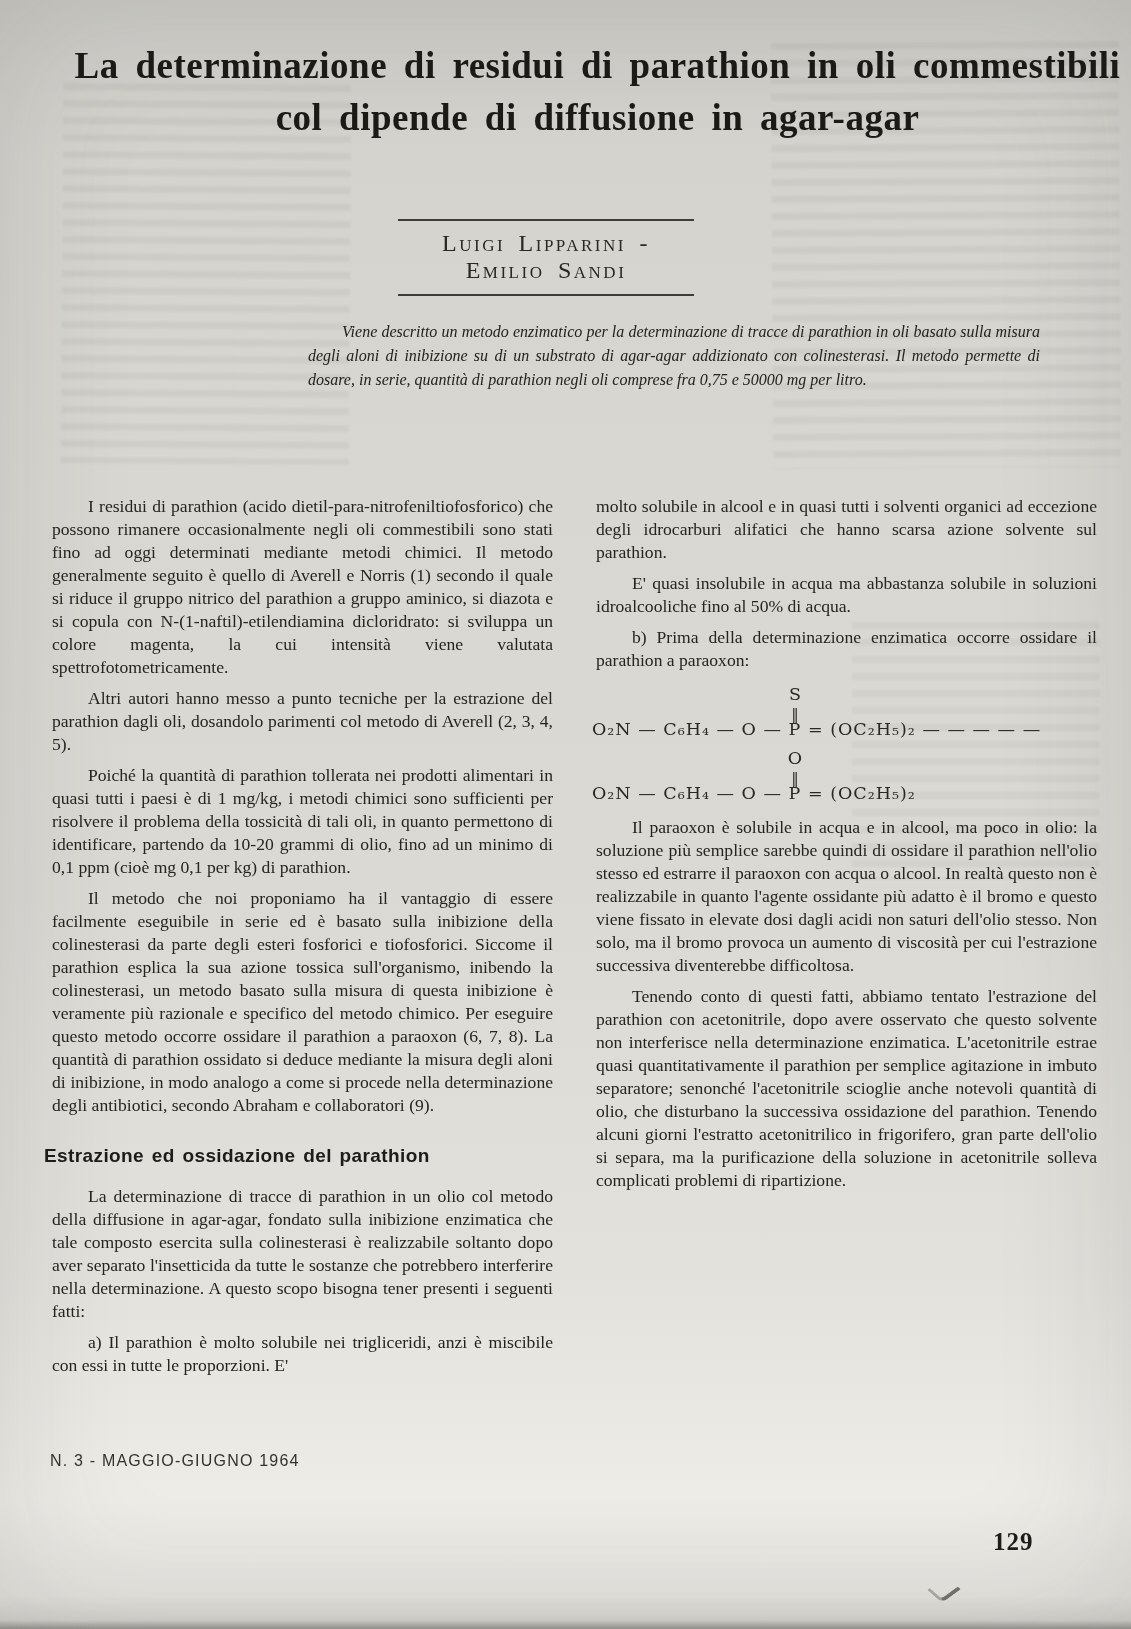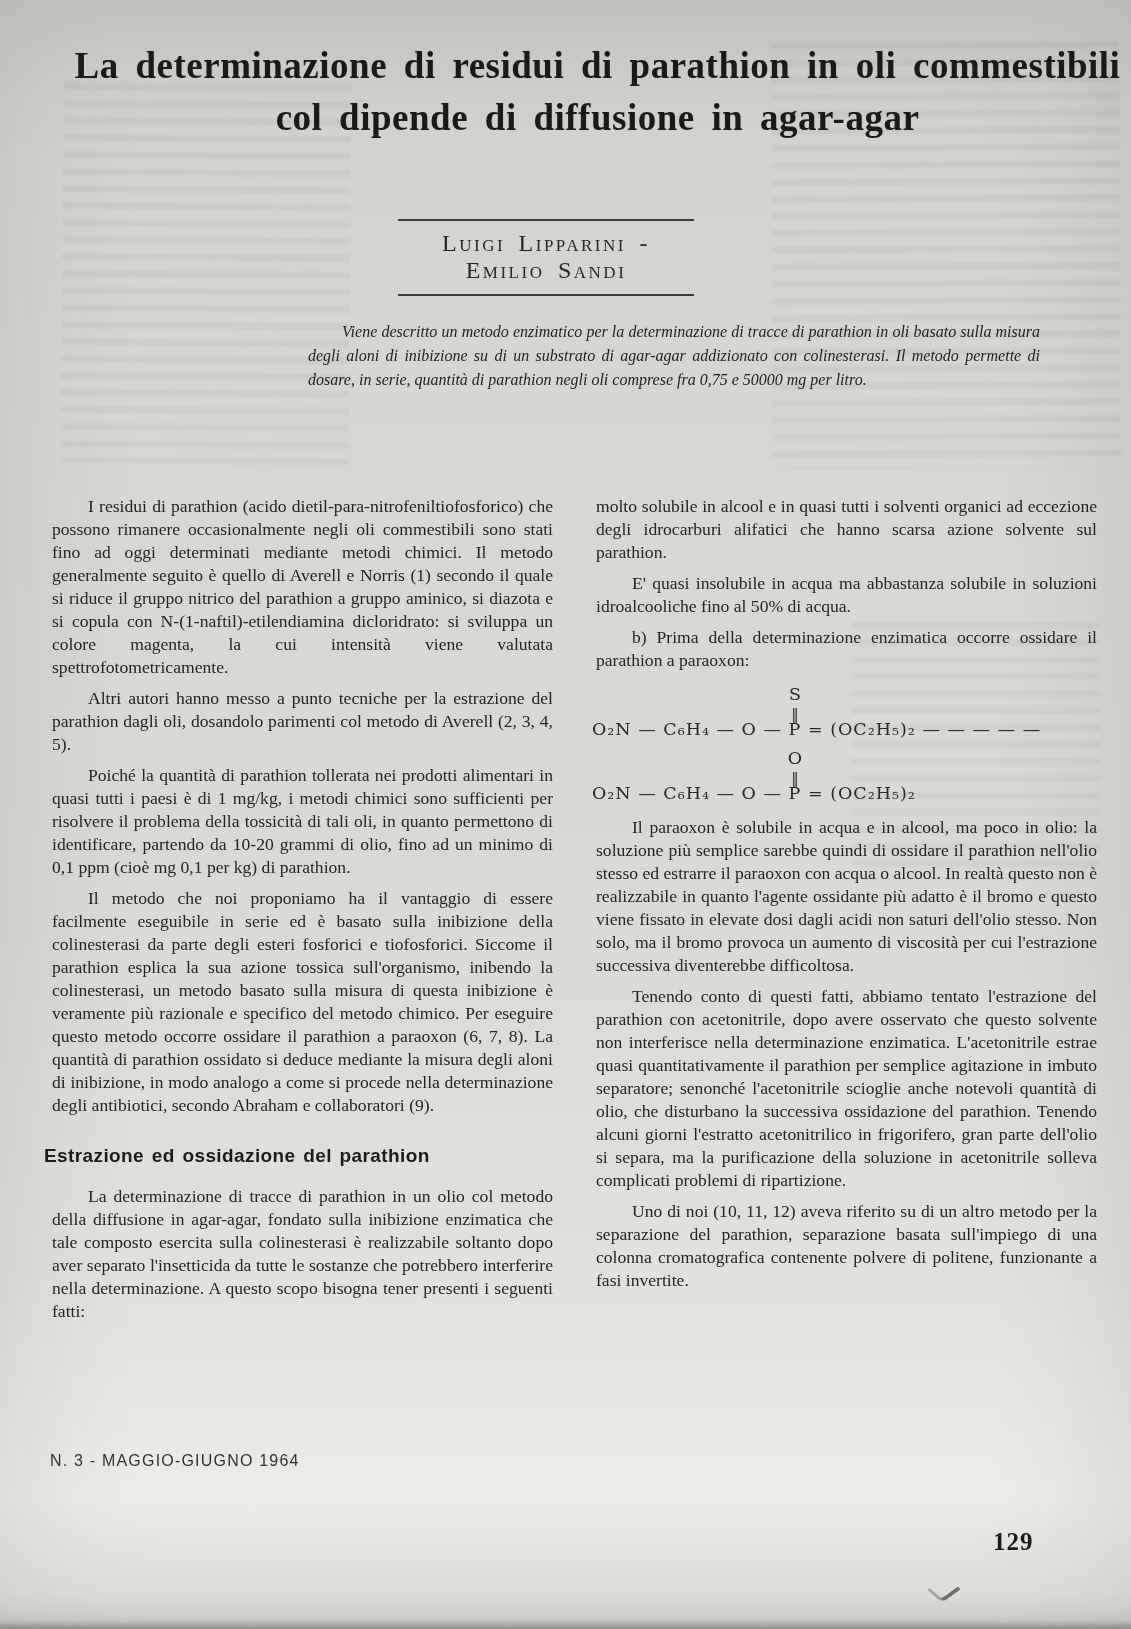--- a/index.html
+++ b/index.html
@@ -131,33 +131,33 @@
 
   <p class="abstract">Viene descritto un metodo enzimatico per la determinazione di tracce di parathion in oli basato sulla misura degli aloni di inibizione su di un substrato di agar-agar addizionato con colinesterasi. Il metodo permette di dosare, in serie, quantità di parathion negli oli comprese fra 0,75 e 50000 mg per litro.</p>
 
   <div class="col col-left">
     <p class="para">I residui di parathion (acido dietil-para-nitrofeniltiofosforico) che possono rimanere occasionalmente negli oli commestibili sono stati fino ad oggi determinati mediante metodi chimici. Il metodo generalmente seguito è quello di Averell e Norris (1) secondo il quale si riduce il gruppo nitrico del parathion a gruppo aminico, si diazota e si copula con N-(1-naftil)-etilendiamina dicloridrato: si sviluppa un colore magenta, la cui intensità viene valutata spettrofotometricamente.</p>
     <p class="para">Altri autori hanno messo a punto tecniche per la estrazione del parathion dagli oli, dosandolo parimenti col metodo di Averell (2, 3, 4, 5).</p>
     <p class="para">Poiché la quantità di parathion tollerata nei prodotti alimentari in quasi tutti i paesi è di 1 mg/kg, i metodi chimici sono sufficienti per risolvere il problema della tossicità di tali oli, in quanto permettono di identificare, partendo da 10-20 grammi di olio, fino ad un minimo di 0,1 ppm (cioè mg 0,1 per kg) di parathion.</p>
     <p class="para">Il metodo che noi proponiamo ha il vantaggio di essere facilmente eseguibile in serie ed è basato sulla inibizione della colinesterasi da parte degli esteri fosforici e tiofosforici. Siccome il parathion esplica la sua azione tossica sull'organismo, inibendo la colinesterasi, un metodo basato sulla misura di questa inibizione è veramente più razionale e specifico del metodo chimico. Per eseguire questo metodo occorre ossidare il parathion a paraoxon (6, 7, 8). La quantità di parathion ossidato si deduce mediante la misura degli aloni di inibizione, in modo analogo a come si procede nella determinazione degli antibiotici, secondo Abraham e collaboratori (9).</p>
     <h2 class="section-heading">Estrazione ed ossidazione del parathion</h2>
     <p class="para">La determinazione di tracce di parathion in un olio col metodo della diffusione in agar-agar, fondato sulla inibizione enzimatica che tale composto esercita sulla colinesterasi è realizzabile soltanto dopo aver separato l'insetticida da tutte le sostanze che potrebbero interferire nella determinazione. A questo scopo bisogna tener presenti i seguenti fatti:</p>
+    <p class="para">a) Il parathion è molto solubile nei trigliceridi, anzi è miscibile con essi in tutte le proporzioni. E'</p>
   </div>
 
   <div class="col col-right">
     <p class="para noindent">molto solubile in alcool e in quasi tutti i solventi organici ad eccezione degli idrocarburi alifatici che hanno scarsa azione solvente sul parathion.</p>
     <p class="para">E' quasi insolubile in acqua ma abbastanza solubile in soluzioni idroalcooliche fino al 50% di acqua.</p>
     <p class="para">b) Prima della determinazione enzimatica occorre ossidare il parathion a paraoxon:</p>
 
     <div class="formula"><span>O₂N — C₆H₄ — O — </span><span class="f-atom"><span class="f-above">S</span><span class="f-bond">‖</span><span>P</span></span><span> = (OC₂H₅)₂ — — — — —</span></div>
 
     <div class="formula second"><span>O₂N — C₆H₄ — O — </span><span class="f-atom"><span class="f-above">O</span><span class="f-bond">‖</span><span>P</span></span><span> = (OC₂H₅)₂</span></div>
 
     <p class="para">Il paraoxon è solubile in acqua e in alcool, ma poco in olio: la soluzione più semplice sarebbe quindi di ossidare il parathion nell'olio stesso ed estrarre il paraoxon con acqua o alcool. In realtà questo non è realizzabile in quanto l'agente ossidante più adatto è il bromo e questo viene fissato in elevate dosi dagli acidi non saturi dell'olio stesso. Non solo, ma il bromo provoca un aumento di viscosità per cui l'estrazione successiva diventerebbe difficoltosa.</p>
     <p class="para">Tenendo conto di questi fatti, abbiamo tentato l'estrazione del parathion con acetonitrile, dopo avere osservato che questo solvente non interferisce nella determinazione enzimatica. L'acetonitrile estrae quasi quantitativamente il parathion per semplice agitazione in imbuto separatore; senonché l'acetonitrile scioglie anche notevoli quantità di olio, che disturbano la successiva ossidazione del parathion. Tenendo alcuni giorni l'estratto acetonitrilico in frigorifero, gran parte dell'olio si separa, ma la purificazione della soluzione in acetonitrile solleva complicati problemi di ripartizione.</p>
-    <p class="para">Uno di noi (10, 11, 12) aveva riferito su di un altro metodo per la separazione del parathion, separazione basata sull'impiego di una colonna cromatografica contenente polvere di politene, funzionante a fasi invertite.</p>
   </div>
 
   <div class="footer-issue">N. 3 - MAGGIO-GIUGNO 1964</div>
   <div class="page-number">129</div>
   <div class="crease"></div>
 
 </div>
 
 </body></html>

